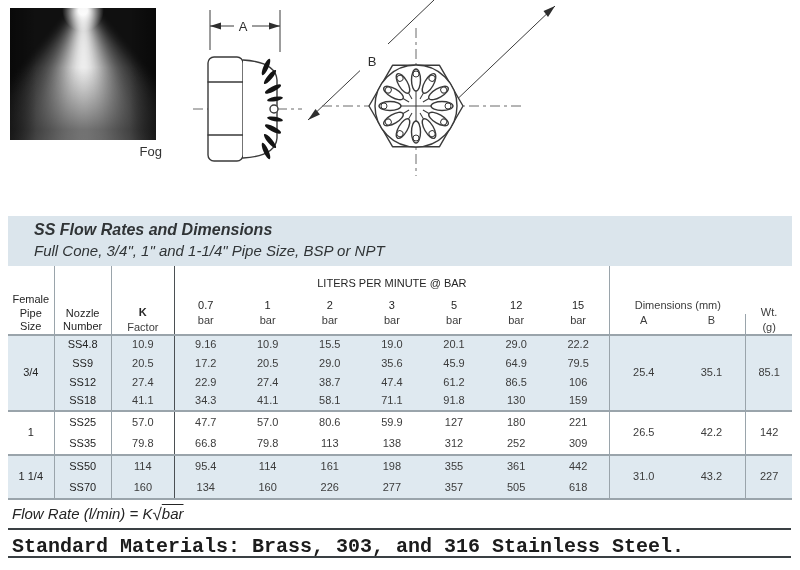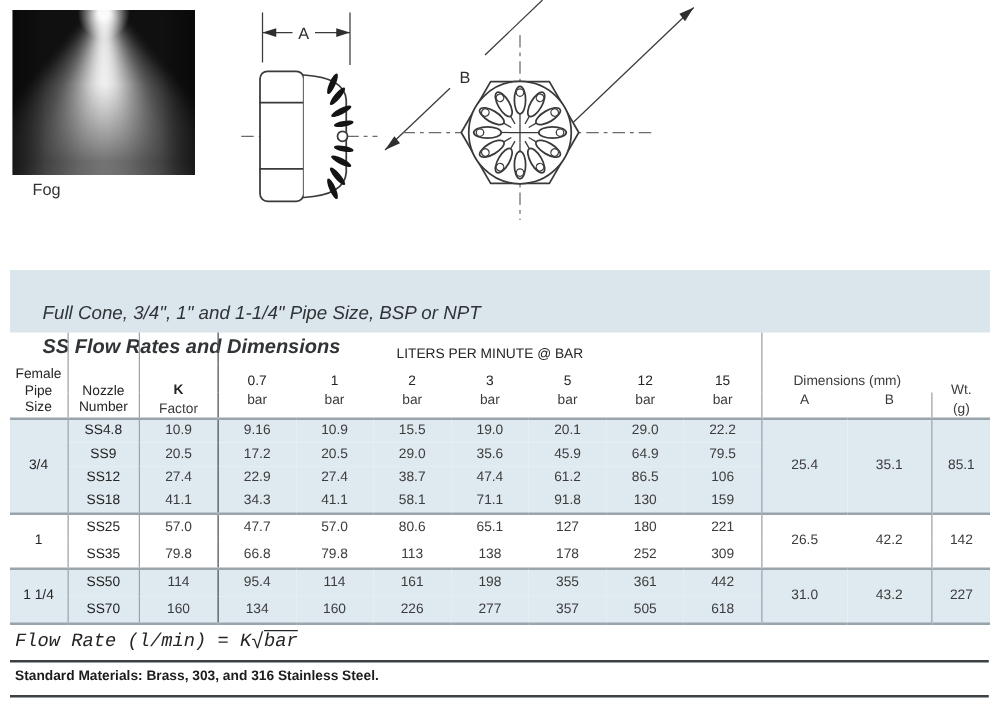--- a/index.html
+++ b/index.html
@@ -12,40 +12,40 @@
       background:conic-gradient(from 138deg at 50% 0%,
         rgba(255,255,255,0) 0deg, rgba(255,255,255,.30) 16deg, rgba(255,255,255,.85) 34deg,
         rgba(255,255,255,.97) 42deg, rgba(255,255,255,.85) 50deg, rgba(255,255,255,.30) 68deg,
         rgba(255,255,255,0) 84deg);
       filter:blur(4px);}
   .fog .apex{position:absolute;left:0;top:0;width:100%;height:100%;
       background:radial-gradient(circle at 50% 2%, rgba(255,255,255,.95) 0 3%, rgba(255,255,255,0) 14%);}
   .fog .fade{position:absolute;inset:0;
       background:linear-gradient(to bottom, rgba(0,0,0,0) 45%, rgba(10,10,10,.55) 92%),
                  linear-gradient(to right, rgba(0,0,0,.45) 0, rgba(0,0,0,0) 18% 82%, rgba(0,0,0,.45) 100%);}
-  .fog-label{position:absolute;left:26px;top:144px;width:146px;text-align:left;
+  .fog-label{position:absolute;left:16px;top:144px;width:146px;text-align:right;
       font-size:13px;color:#333;}
 
   
   .draw{position:absolute;}
   svg .ln{stroke:#3a3a3a;stroke-width:1.4;fill:none;stroke-linecap:round;stroke-linejoin:round;}
   svg .thin{stroke:#3a3a3a;stroke-width:1;fill:none;}
   svg .cl{stroke:#6a6a6a;stroke-width:1;stroke-dasharray:10 4 3 4;fill:none;}
   svg .fillw{fill:#fff;}
   svg .petal{fill:#141414;stroke:none;}
   svg .dimtxt{font-family:"Liberation Sans",sans-serif;font-size:13px;fill:#2e2e2e;}
   svg .ah{fill:#2e2e2e;stroke:none;}
 
   
   .note{position:absolute;left:0;top:183px;width:800px;text-align:center;
         font-size:13.5px;font-weight:bold;color:#2b2b2b;}
 
   
   .band{position:absolute;left:8px;top:216px;width:784px;height:50px;background:var(--band,#dbe5ec);}
-  .band .t1{position:absolute;left:26px;top:5px;font-size:16px;font-weight:bold;font-style:italic;color:#303436;margin-top:48px;}
+  .band .t1{position:absolute;left:26px;top:5px;font-size:16px;font-weight:bold;font-style:italic;color:#303436;}
   .band .t2{position:absolute;left:26px;top:26px;font-size:15px;font-style:italic;color:#303436;}
 
   
   .tblwrap{position:absolute;left:8px;top:266px;width:784px;}
   table.flow{border-collapse:collapse;table-layout:fixed;width:784px;font-size:11px;color:#3c3c3c;}
   table.flow th,table.flow td{padding:0;margin:0;text-align:center;vertical-align:middle;
         font-weight:normal;line-height:1.25;}
   .pre{white-space:pre-line;}
   .bold{font-weight:bold;color:#252525;}
   .vline{border-right:1.4px solid var(--line,#9aa4ab);}
@@ -55,26 +55,26 @@
   td.gb{border-bottom:2px solid var(--line,#9aa4ab);}
   tr.shade td{background:var(--row-shade,#dfe9f0);}
   tr.hr0 th{height:25px;vertical-align:bottom;}
   tr.hr1 th{height:22px;vertical-align:bottom;padding-bottom:1px;}
   tr.hr2 th{height:20px;vertical-align:top;}
   tbody tr{height:22px;}
   tbody tr.r19{height:19px;}
   .khead div{line-height:1.3;}
 
   
-  .formula{position:absolute;left:12px;top:505px;font-size:15px;color:#252525;font-family:Liberation Mono, monospace;}
+  .formula{position:absolute;left:12px;top:505px;font-size:15px;color:#252525;}
   .formula .it{font-style:italic;}
   .formula .rad{font-size:17px;font-style:normal;vertical-align:-1px;}
   .formula .ol{text-decoration:overline;font-style:italic;}
   .rule{position:absolute;left:8px;width:783px;height:2px;background:var(--rule,#3a4044);}
-  .materials{position:absolute;left:12px;top:535px;font-size:11px;font-weight:bold;color:#1c1c1c;}
+  .materials{position:absolute;left:12px;top:535px;font-size:20px;font-weight:bold;color:#1c1c1c;font-family:Liberation Mono, monospace;}
 </style>
 </head>
 <body>
 
 <div class="page">
 
   <div class="fog">
     <div class="cone"></div>
     <div class="apex"></div>
     <div class="fade"></div>
@@ -258,36 +258,36 @@
             <td class="">130</td>
             <td class="vline">159</td>
           </tr>
           <tr>
             <td class="bold vline gb" rowspan="2">1</td>
             <td class="bold vline">SS25</td>
             <td class="vline-dark">57.0</td>
             <td class="">47.7</td>
             <td class="">57.0</td>
             <td class="">80.6</td>
-            <td class="">65.1</td>
+            <td class="">59.9</td>
             <td class="">127</td>
             <td class="">180</td>
             <td class="vline">221</td>
             <td class="gb" rowspan="2">26.5</td>
             <td class="vline gb" rowspan="2">42.2</td>
             <td class="gb" rowspan="2">142</td>
           </tr>
           <tr class="gend">
             <td class="bold vline">SS35</td>
             <td class="vline-dark">79.8</td>
             <td class="">66.8</td>
             <td class="">79.8</td>
             <td class="">113</td>
             <td class="">138</td>
-            <td class="">178</td>
+            <td class="">312</td>
             <td class="">252</td>
             <td class="vline">309</td>
           </tr>
           <tr class="shade">
             <td class="bold vline gb" rowspan="2">1 1/4</td>
             <td class="bold vline">SS50</td>
             <td class="vline-dark">114</td>
             <td class="">95.4</td>
             <td class="">114</td>
             <td class="">161</td>

